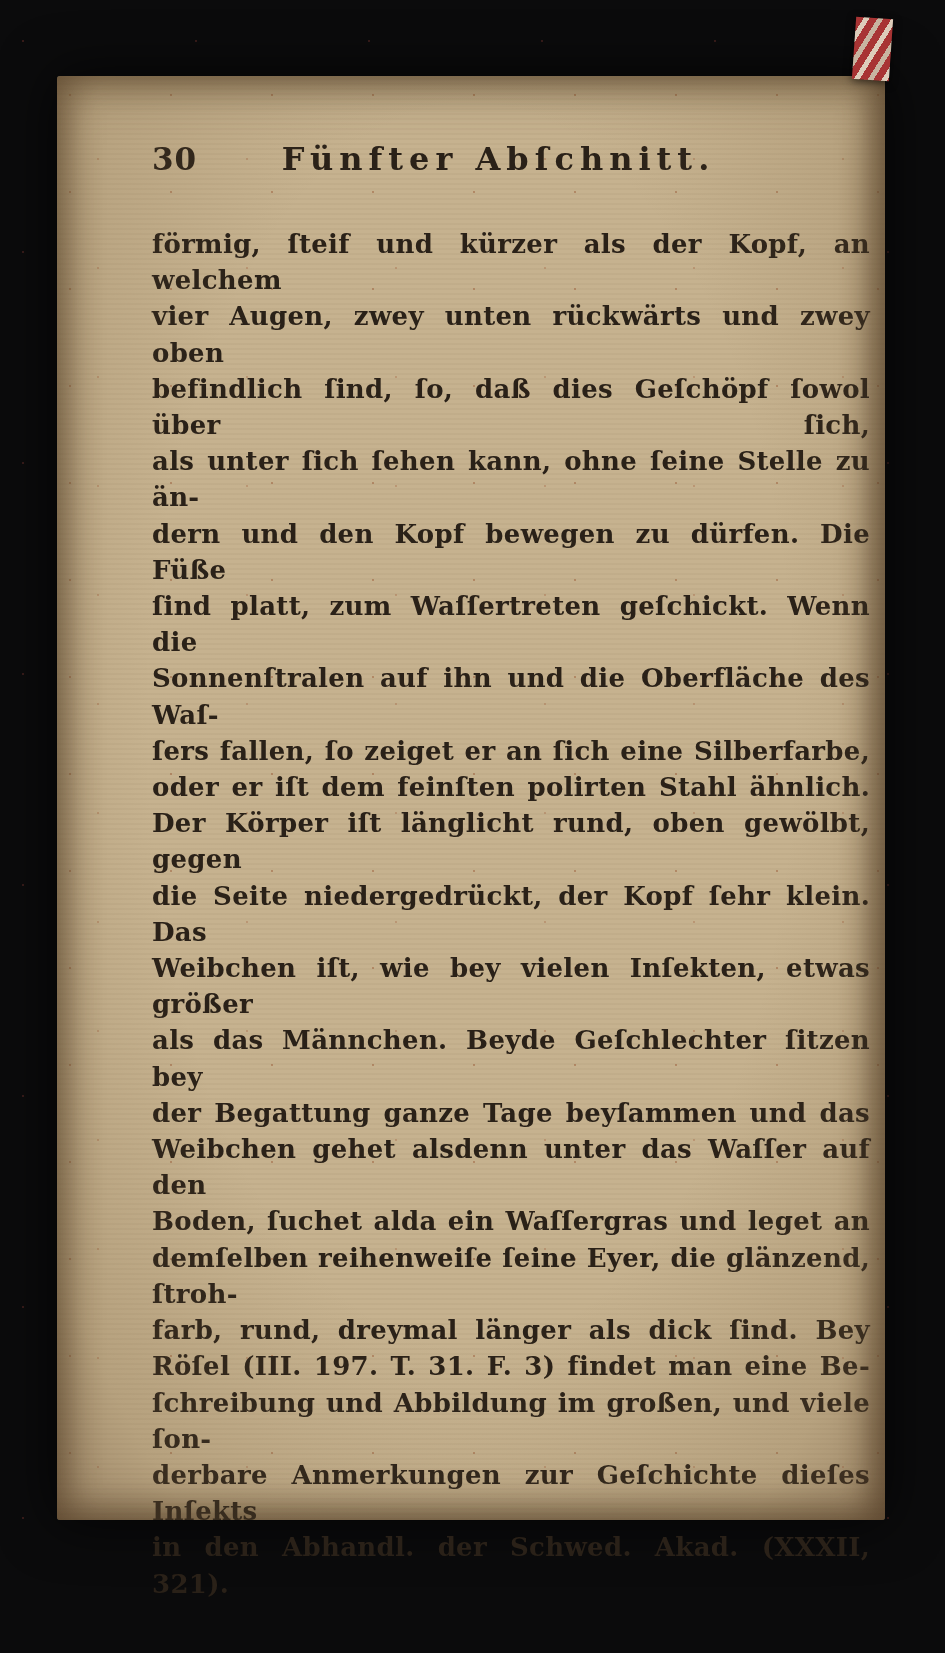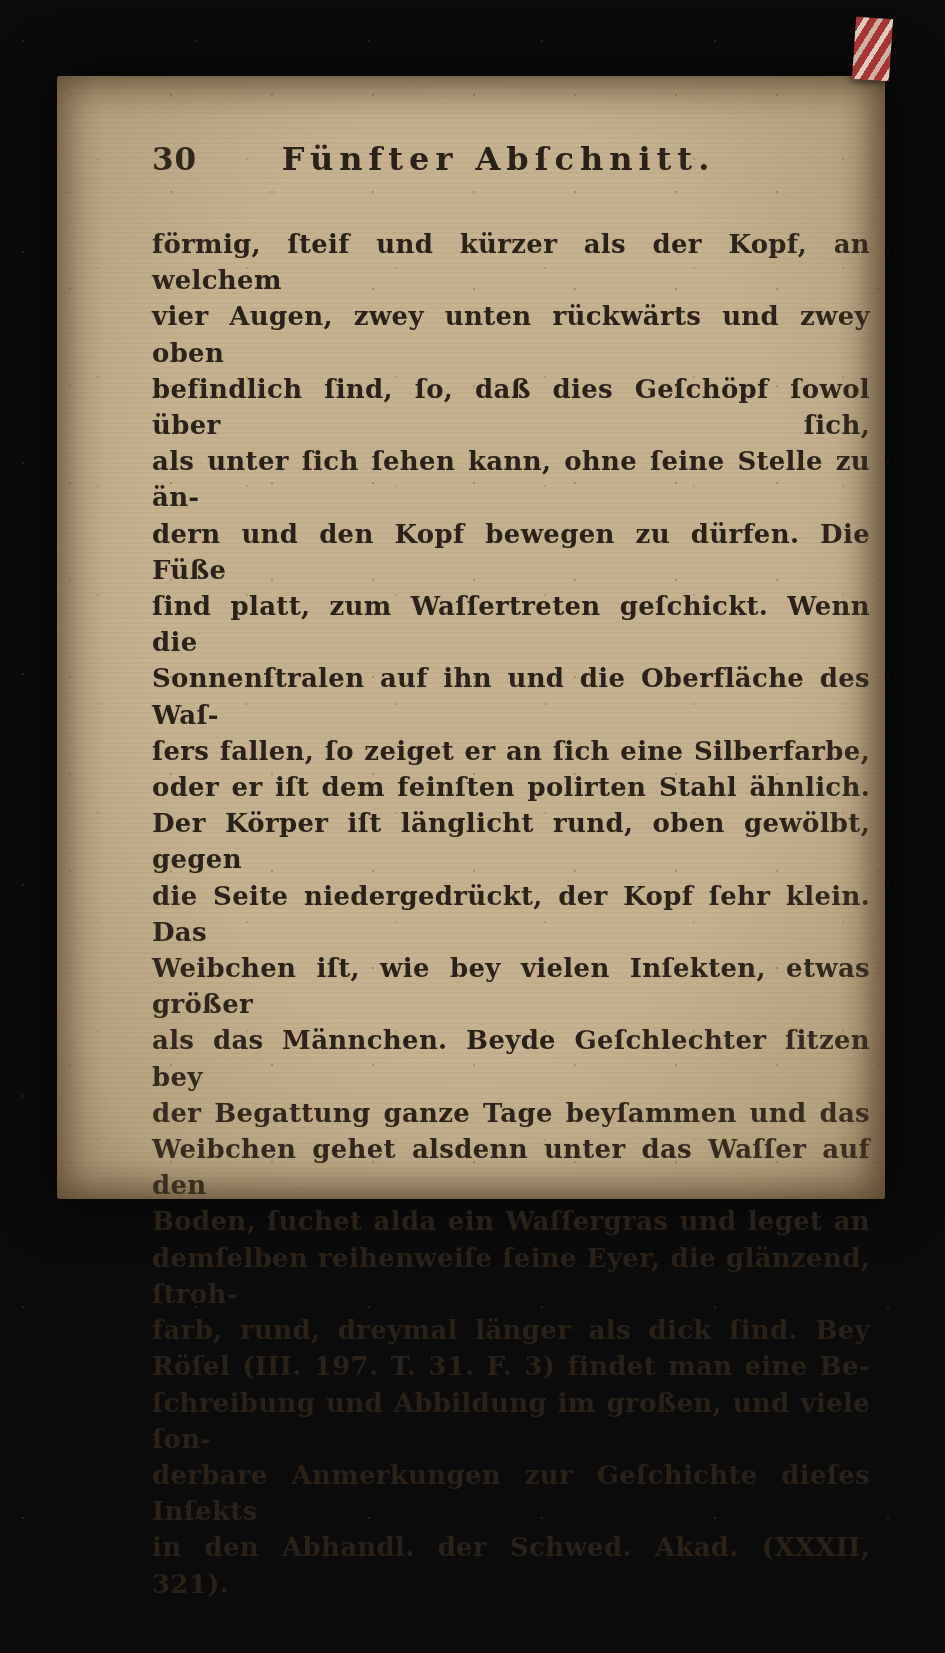--- a/index.html
+++ b/index.html
@@ -10,21 +10,21 @@
   }
   
   body::before{
     content:"";position:absolute;inset:0;pointer-events:none;
     background-image:
       radial-gradient(1.2px 1.2px at 23px 41px, rgba(140,60,50,.35) 60%, transparent 61%),
       radial-gradient(1px 1px at 131px 87px, rgba(120,120,130,.25) 60%, transparent 61%);
     background-size:173px 211px, 229px 189px;
   }
   .paper{
-    position:absolute;left:57px;top:76px;width:828px;height:1123px;
+    position:absolute;left:57px;top:76px;width:828px;height:1444px;
     border-radius:3px;
     background-color:var(--paper,#c6b28f);
     background-image:
       radial-gradient(1.3px 1.3px at 13px 19px, rgba(150,85,50,.45) 60%, transparent 61%),
       radial-gradient(1.1px 1.1px at 67px 53px, rgba(120,70,40,.40) 60%, transparent 61%),
       radial-gradient(1.6px 1.6px at 41px 83px, rgba(160,95,60,.33) 60%, transparent 61%),
       radial-gradient(1px 1px at 89px 29px, rgba(100,60,35,.42) 60%, transparent 61%),
       repeating-linear-gradient(0deg, rgba(110,90,60,.06) 0 2px, transparent 2px 5px);
     background-size:101px 97px, 113px 127px, 149px 109px, 91px 139px, 100% 100%;
     box-shadow:

